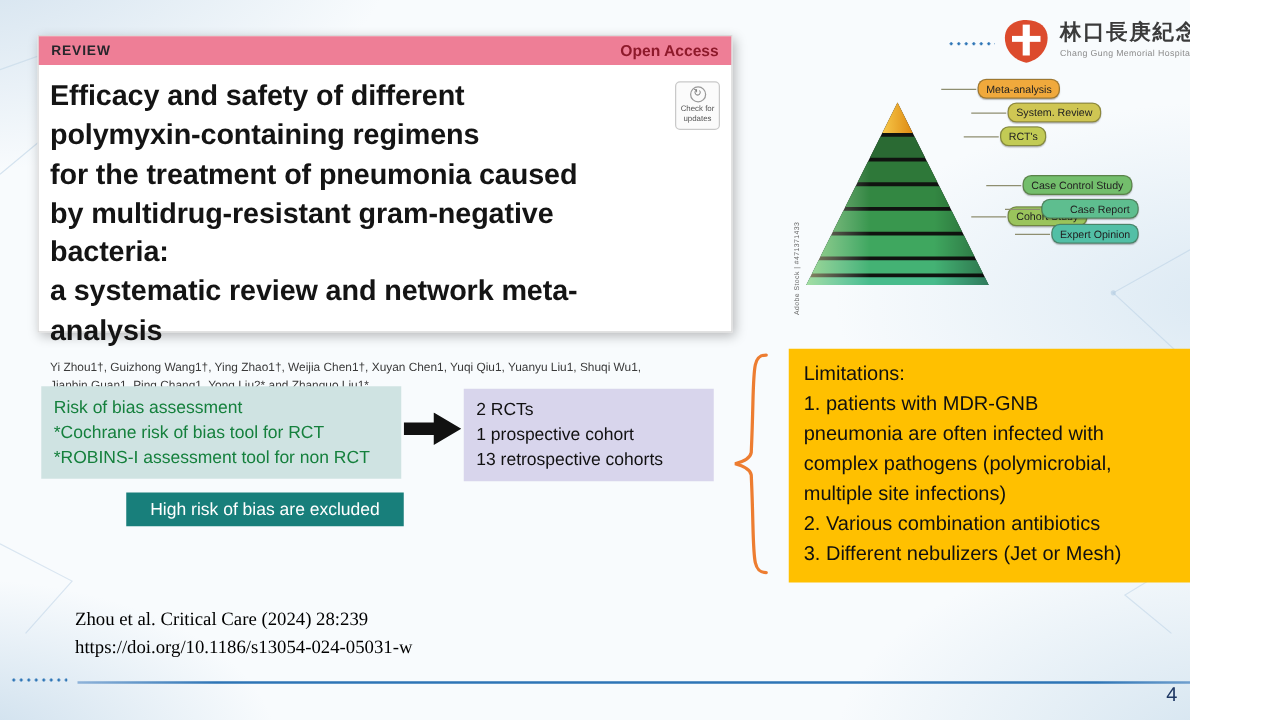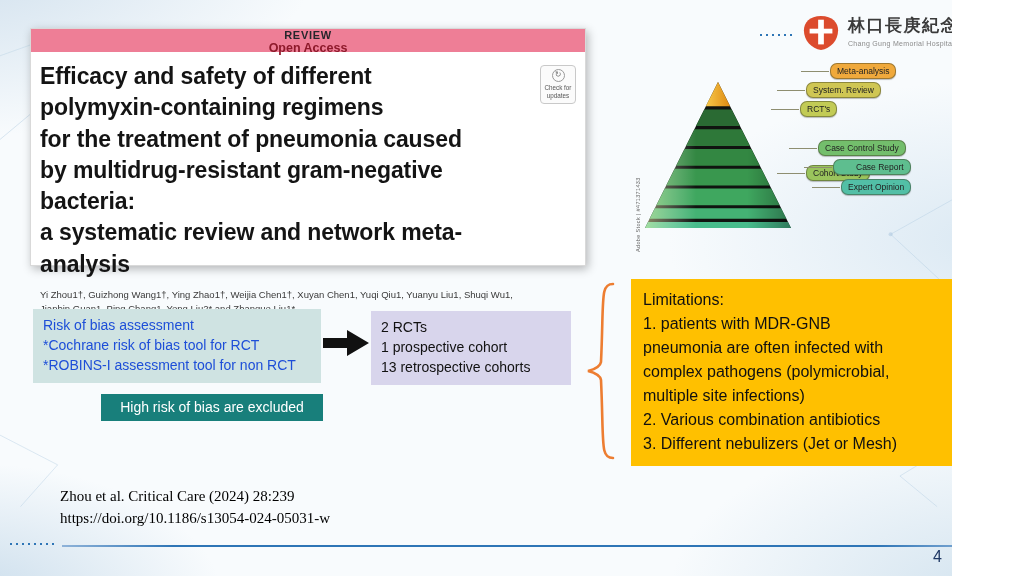--- a/index.html
+++ b/index.html
@@ -15,21 +15,21 @@
       radial-gradient(520px 280px at 104% 104%, rgba(165,198,222,.45), transparent 62%),
       #f8fbfd;
   }
   .bg-deco { position:absolute; inset:0; z-index:0; pointer-events:none; }
   .slide > * { z-index:1; }
 
   
   .paper { position:absolute; left:30px; top:28px; width:556px; height:238px;
     background:#fff; border:1px solid #d9d9d9; box-shadow:2px 3px 9px rgba(0,0,0,.28); }
   .paper-banner { display:flex; justify-content:space-between; align-items:center;
-    height:23px; padding:0 10px;flex-direction:column; }
+    height:23px; padding:0 10px; }
   .review-label { font-size:11px; font-weight:bold; letter-spacing:.7px; color:#26262b; }
   .oa-label { font-size:12.5px; font-weight:bold; color:#8E1A2B; }
   .paper-title { padding:9px 64px 5px 9px; font-size:23px; font-weight:600;
     line-height:1.36; color:#141414; letter-spacing:-.1px; }
   .paper-authors { padding:3px 10px 0 9px; font-size:9.5px; color:#3a3a3a; line-height:1.5; }
   .multiline { white-space:pre-line; }
 
   .check-badge { position:absolute; top:36px; right:9px; width:36px; padding:3px 2px;
     background:#fbfbfb; border:1px solid #c9c9c9; border-radius:4px; text-align:center; }
   .badge-icon { width:13px; height:13px; margin:0 auto 2px; border:1.5px solid #9a9a9a;
@@ -51,29 +51,29 @@
   
   .pyramid { position:absolute; left:630px; top:52px; width:365px; height:215px; }
   .pyr-svg { position:absolute; left:12px; top:6px; width:152px; height:194px; }
   .watermark { position:absolute; left:5px; top:200px; transform:rotate(-90deg);
     transform-origin:0 0; font-size:5.5px; color:#666; letter-spacing:.35px; white-space:nowrap; }
   .pill { position:absolute; font-size:8.5px; color:#222; padding:2px 6px;
     border:1px solid rgba(60,60,30,.45); border-radius:7px; white-space:nowrap;
     box-shadow:0 1px 1px rgba(0,0,0,.25); }
   .pill::before { content:""; position:absolute; left:-30px; top:50%; width:28px;
     border-top:1px solid #8e8e70; }
-  .pl0 { left:152px; top:11px;margin-left:48px; }  .pl1 { left:160px; top:30px;margin-left:16px; }
+  .pl0 { left:152px; top:11px; }  .pl1 { left:160px; top:30px;margin-left:16px; }
   .pl2 { left:170px; top:49px; }  .pl3 { left:176px; top:69px; }
   .pl4 { left:188px; top:88px; }  .pl5 { left:203px; top:107px;padding-left:22px; }
   .pl6 { left:211px; top:127px; }
 
   
   .box { position:absolute; }
   .bias-box { left:33px; top:309px; width:288px; padding:7px 10px;
-    font-size:14px; line-height:1.42; color:#1d4ed8; }
+    font-size:14px; line-height:1.42; color:#15803d; }
   .included-box { left:371px; top:311px; width:200px; padding:7px 10px;
     font-size:14px; line-height:1.42; color:#111; }
   .exclusion-box { left:101px; top:394px; width:222px; height:27px; color:#fff;
     font-size:14px; text-align:center; line-height:27px; }
   .limitations-box { left:631px; top:279px; width:325px; padding:9px 12px 10px;
     font-size:16px; line-height:1.5; color:#101010; }
 
   .arrow-svg { position:absolute; left:323px; top:330px; width:46px; height:26px; }
   .brace-svg { position:absolute; left:584px; top:282px; width:32px; height:178px; }
 

